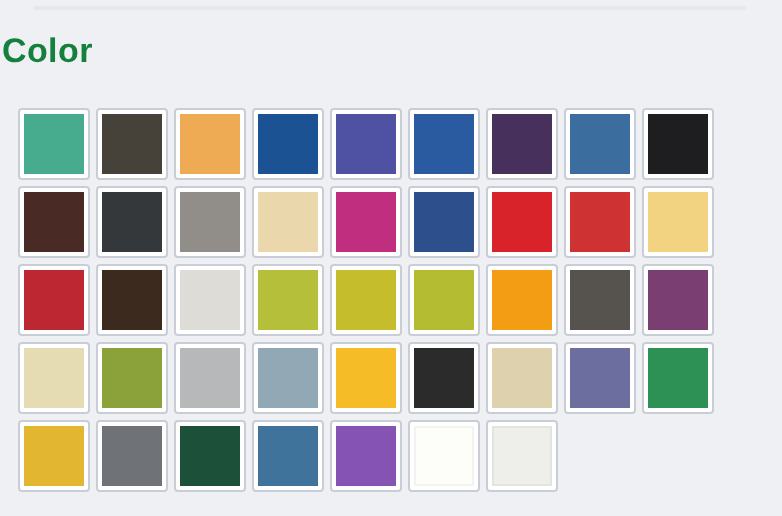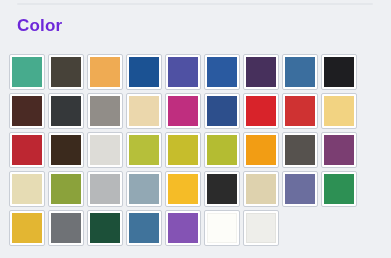--- a/index.html
+++ b/index.html
@@ -26,28 +26,28 @@
     position: absolute;
     left: 17px;
     top: 3px;
     width: 356px;
     height: 2px;
     background: #e4e7eb;
     border-radius: 1px;
   }
   .panel-title {
     position: absolute;
-    left: 17px;
+    left: 1px;
     top: 16px;
     margin: 0;
     font-size: 17px;
     line-height: 20px;
     font-weight: bold;
     letter-spacing: 0.2px;
-    color: #6d28d9;
+    color: #15803d;
     font-family: "Liberation Sans", sans-serif;
   }
   .swatch-card {
     position: absolute;
     left: 9px;
     top: 54px;
     width: 366px;
     box-sizing: border-box;
     background: #eef0f3;
     padding: 0;

